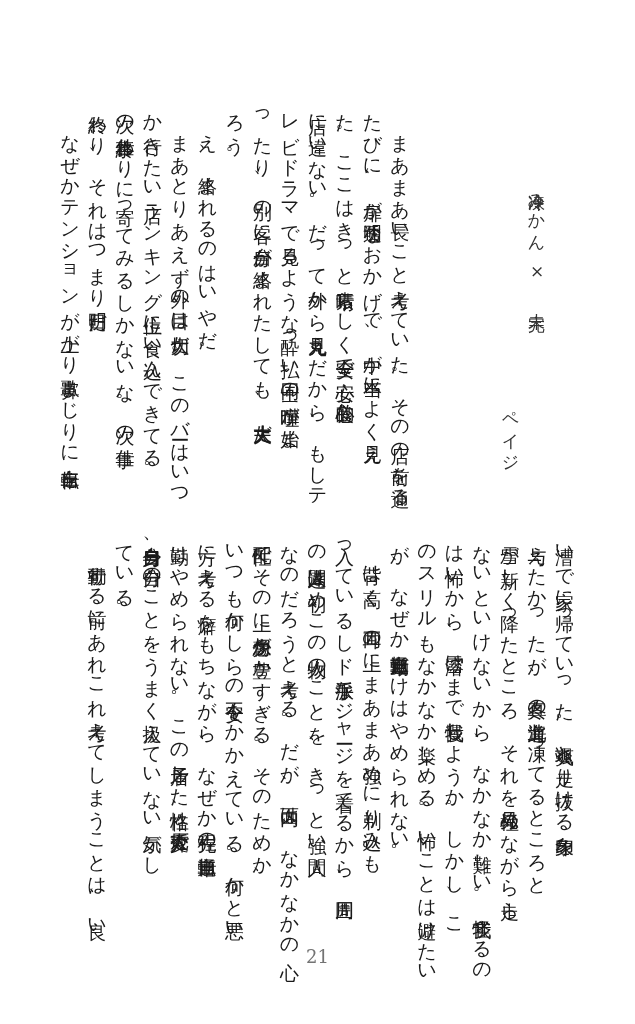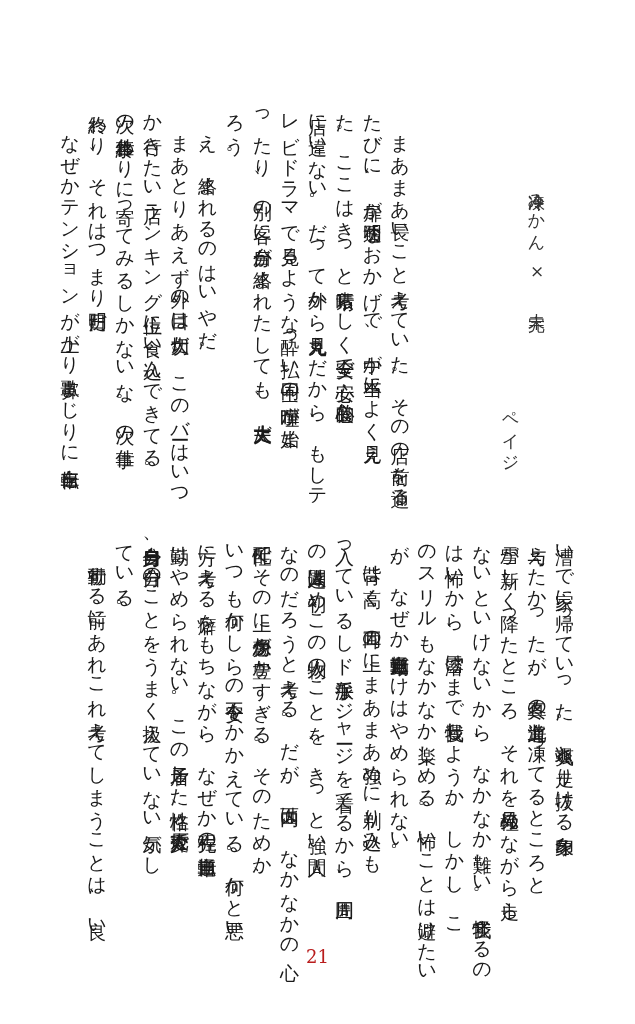--- a/index.html
+++ b/index.html
@@ -7,21 +7,21 @@
          font-family: "DejaVu Serif", "Liberation Serif", serif; color: #1a1a1a; }
   .page { position: absolute; left: 0; top: 0; width: 635px; height: 1024px; background: #fff; }
   .col { position: absolute; writing-mode: vertical-rl; text-orientation: upright;
          font-size: 19px; line-height: 19px; letter-spacing: 0.5px; white-space: nowrap;
          width: 22px; }
   .header-title { position: absolute; left: 526px; top: 180px; writing-mode: vertical-rl;
          text-orientation: upright; font-size: 17px; letter-spacing: 1px; color: #333; white-space: pre; }
   .header-page { position: absolute; left: 500px; top: 400px; writing-mode: vertical-rl;
          text-orientation: upright; font-size: 17px; letter-spacing: 2px; color: #333; }
   .page-number { position: absolute; left: 0; width: 635px; top: 946px; text-align: center;
-         font-size: 18px; color: #b91c1c; }
+         font-size: 18px; color: #737373; }
 </style>
 </head>
 <body>
 
 <div class="page">
   <div class="header-title">冷凍みかん　×　未完</div>
   <div class="header-page">ペイジ</div>
 
   <div id="top-block">
       <div class="col" style="left: 388px; top: 101px;">　まあまあ長いこと考えていた。その店の前を通る</div>

